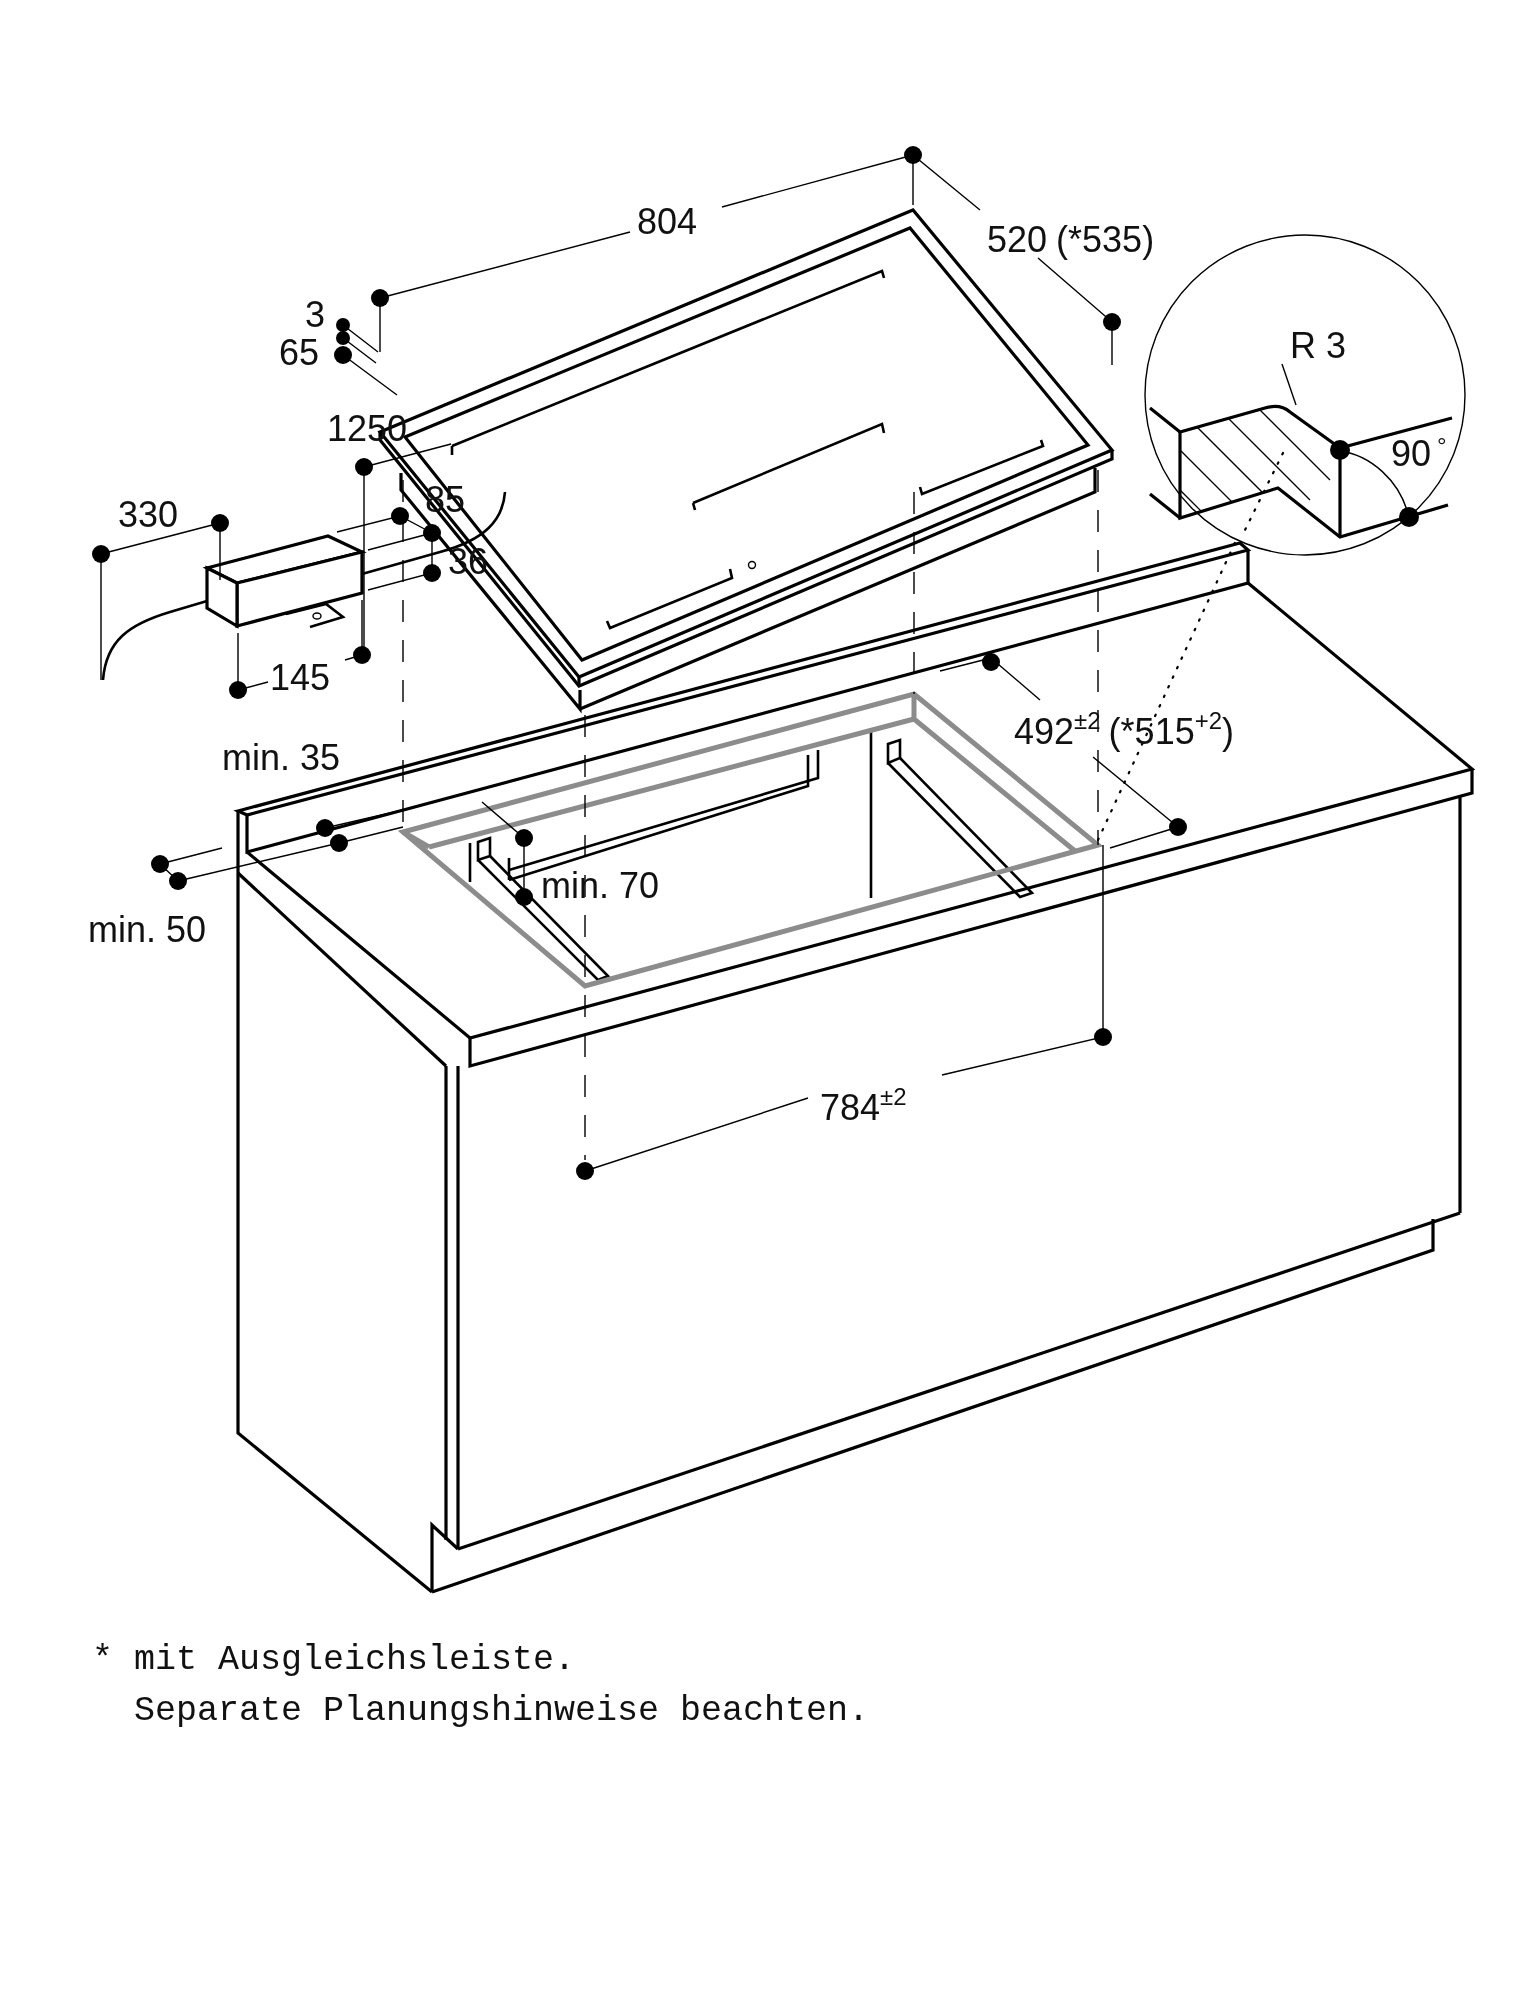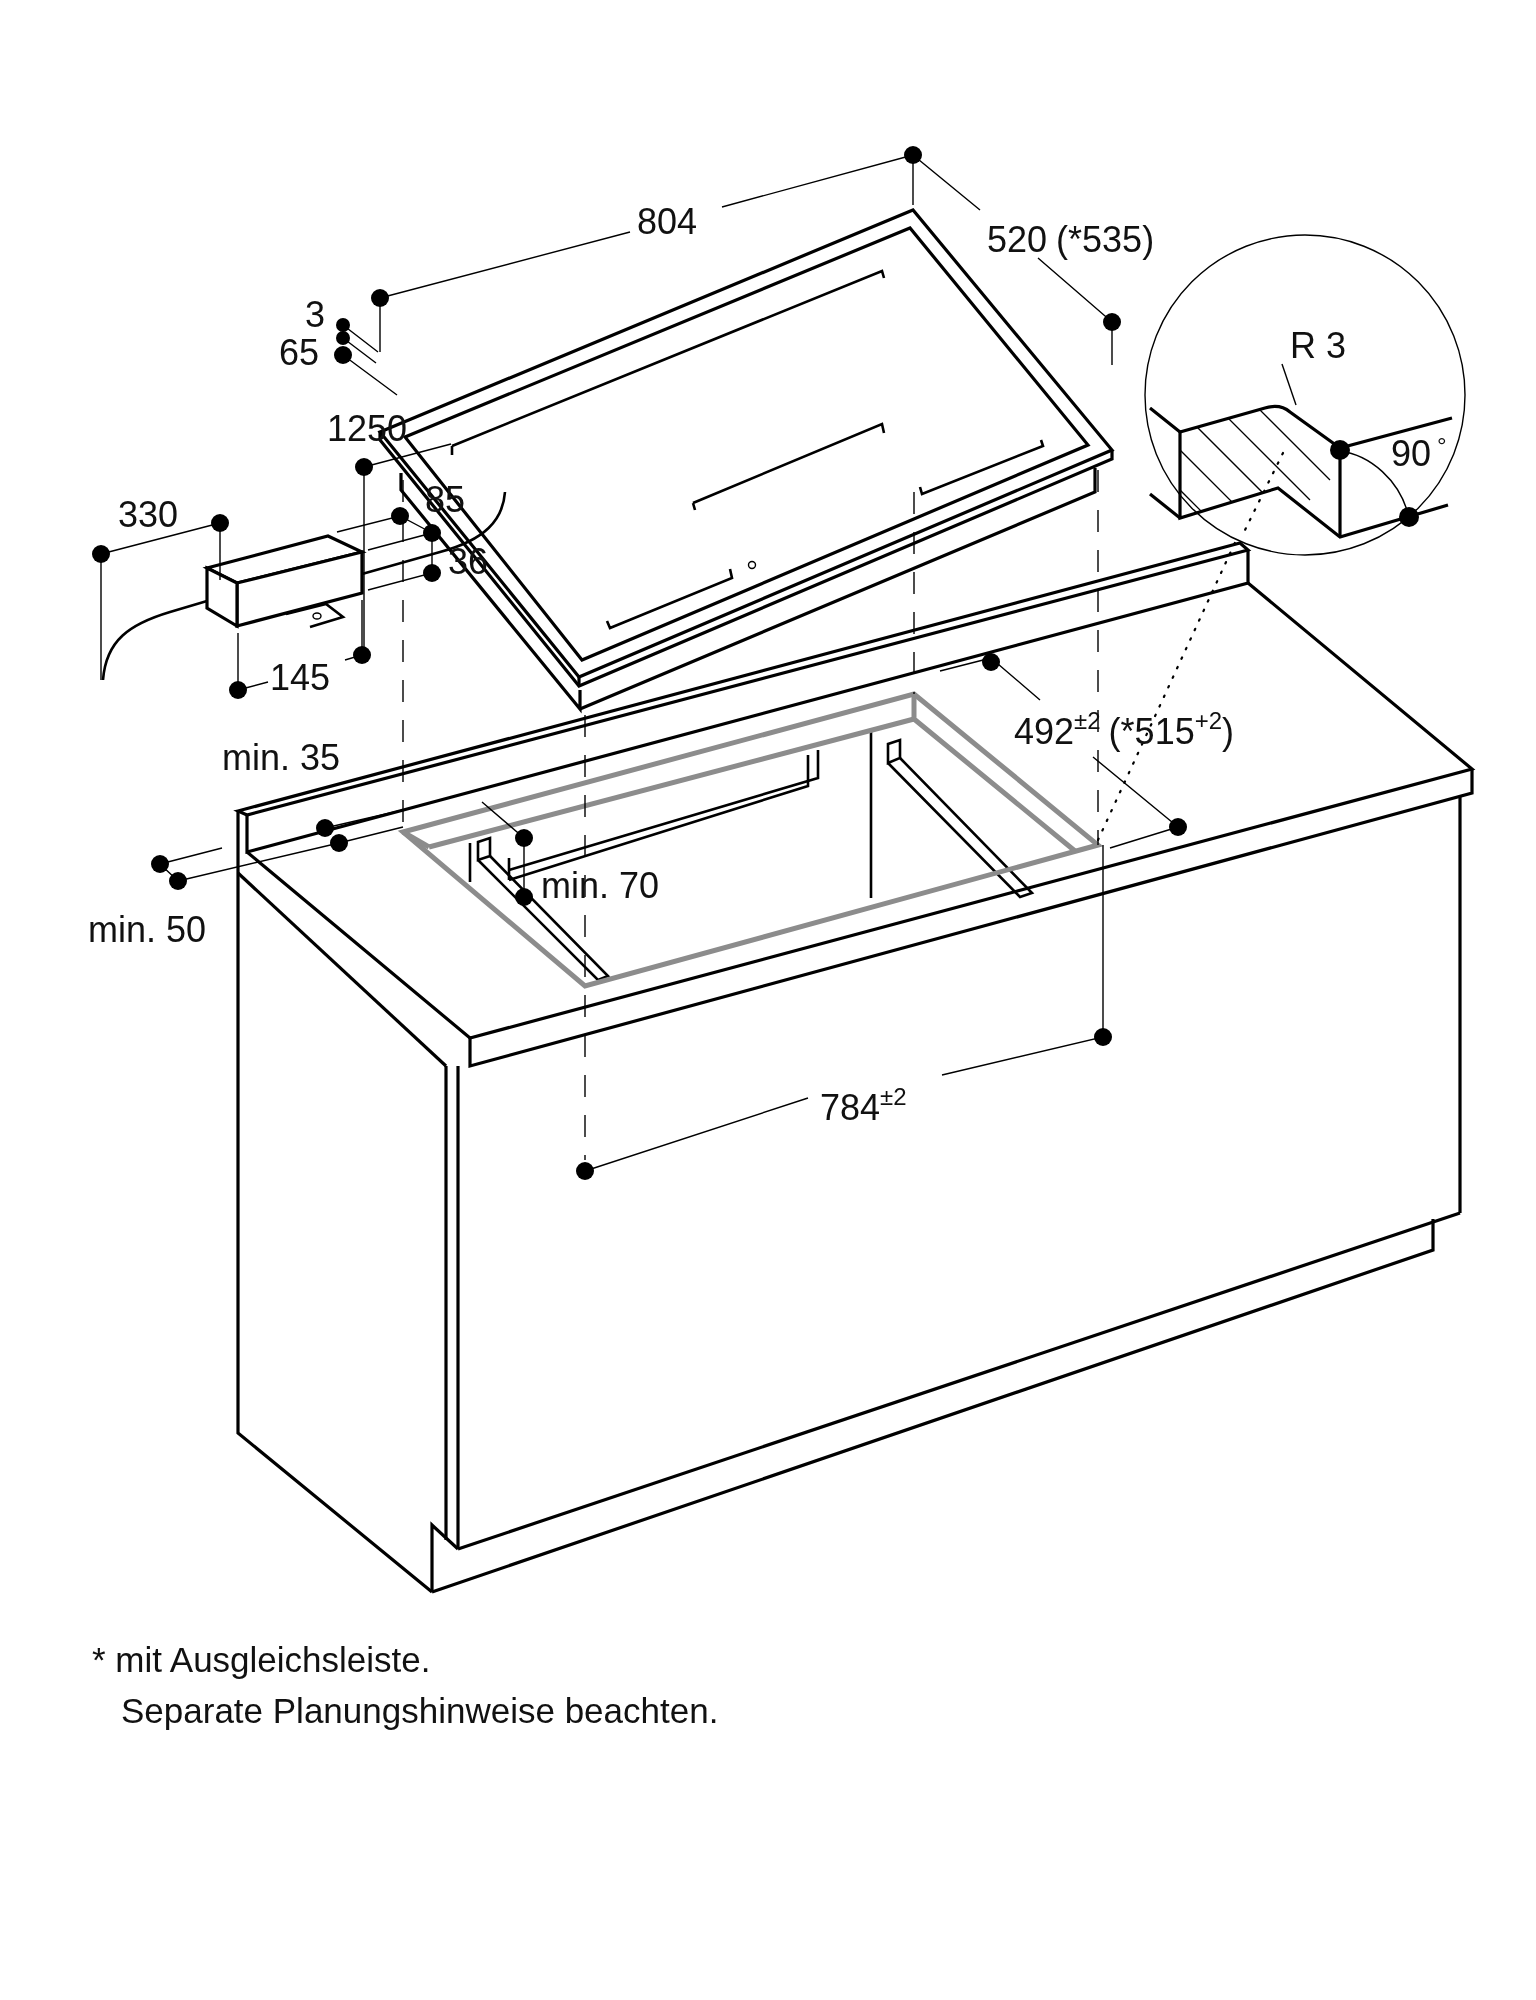--- a/index.html
+++ b/index.html
@@ -9,21 +9,21 @@
   .med { stroke: #000; stroke-width: 2.6; fill: none; }
   .thin { stroke: #000; stroke-width: 1.4; fill: none; }
   .dash { stroke: #000; stroke-width: 1.4; fill: none; stroke-dasharray: 22 18; }
   .dot { stroke: #000; stroke-width: 2.2; fill: none; stroke-dasharray: 1.5 9; stroke-linecap: round; }
   .grey { stroke: #8c8c8c; stroke-width: 5; fill: none; stroke-linejoin: miter; }
   .whitefill { fill: #ffffff; }
   .hatch { stroke: #000; stroke-width: 1.3; }
   .dim-dot { fill: #000; }
   .lbl { font-family: "Liberation Sans", sans-serif; font-size: 36px; fill: #111; }
   .sup { font-family: "Liberation Sans", sans-serif; font-size: 24px; fill: #111; }
-  .note { position: absolute; left: 92px; font-family: Liberation Sans, sans-serif; font-size: 35px; color: #111; white-space: pre; }
+  .note { position: absolute; left: 92px; font-family: Liberation Mono, monospace; font-size: 35px; color: #111; white-space: pre; }
 </style>
 </head>
 <body>
 
 <svg width="1536" height="2000" viewBox="0 0 1536 2000">
 
   <g>
 
     <path class="thick" d="M238 873 L238 1433 L432 1592"></path>
 
@@ -188,13 +188,13 @@
     <text class="lbl" x="88" y="942">min. 50</text>
     <text class="lbl" x="541" y="898">min. 70</text>
     <text class="lbl" x="1014" y="744"><tspan>492</tspan><tspan class="sup" dy="-15">±2</tspan><tspan dy="15" dx="8">(*515</tspan><tspan class="sup" dy="-15">+2</tspan><tspan dy="15">)</tspan></text>
     <text class="lbl" x="820" y="1120"><tspan>784</tspan><tspan class="sup" dy="-15">±2</tspan></text>
     <text class="lbl" x="1290" y="358">R 3</text>
     <text class="lbl" x="1391" y="466"><tspan>90</tspan><tspan class="sup" dx="6" dy="-12">°</tspan></text>
   </g>
 </svg>
 
 <div class="note" style="top:1640px;">* mit Ausgleichsleiste.</div>
-<div class="note" style="top:1691px; left:121px;">Separate Planungshinweise beachten.</div>
+<div class="note" style="top:1691px; left:134px;">Separate Planungshinweise beachten.</div>
 
 </body></html>

